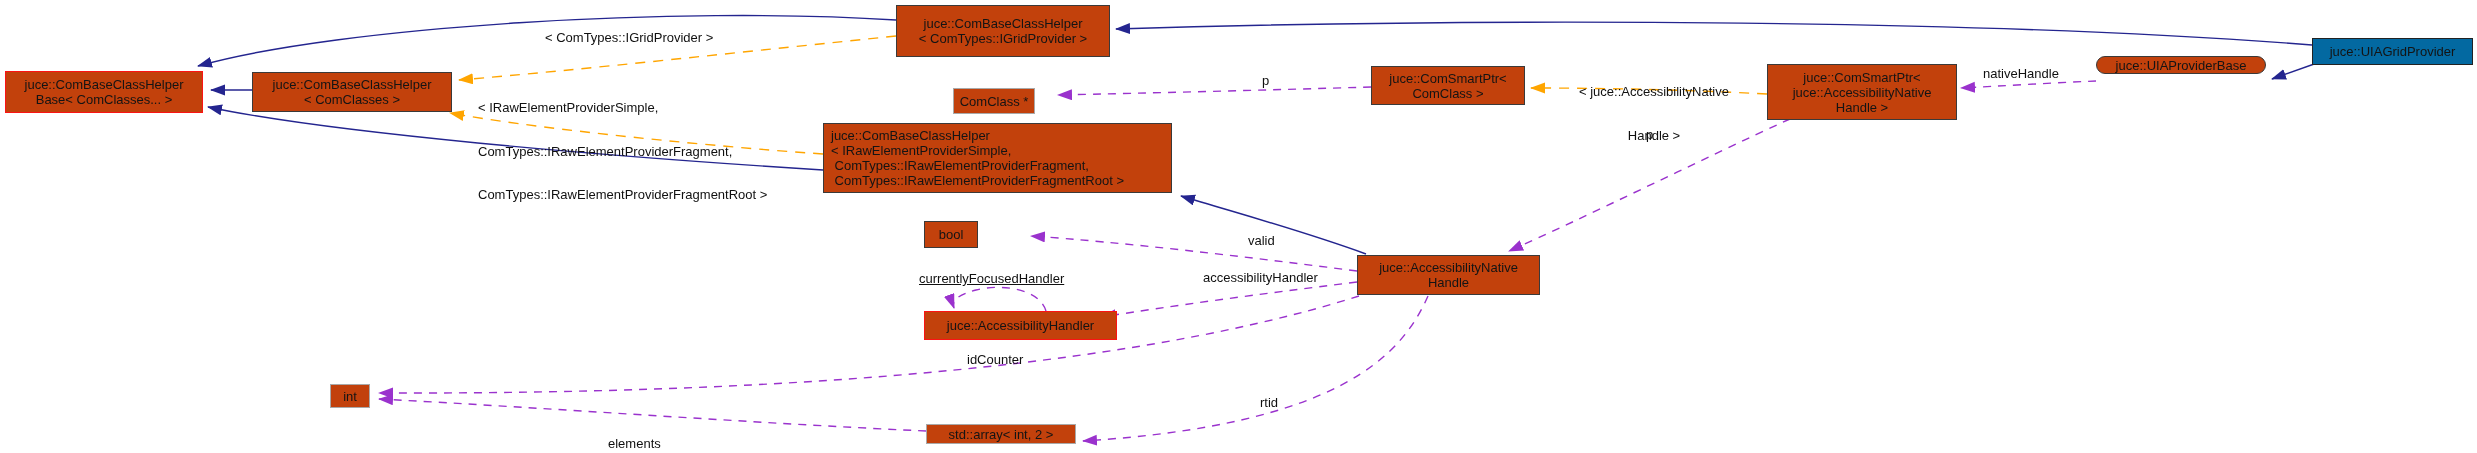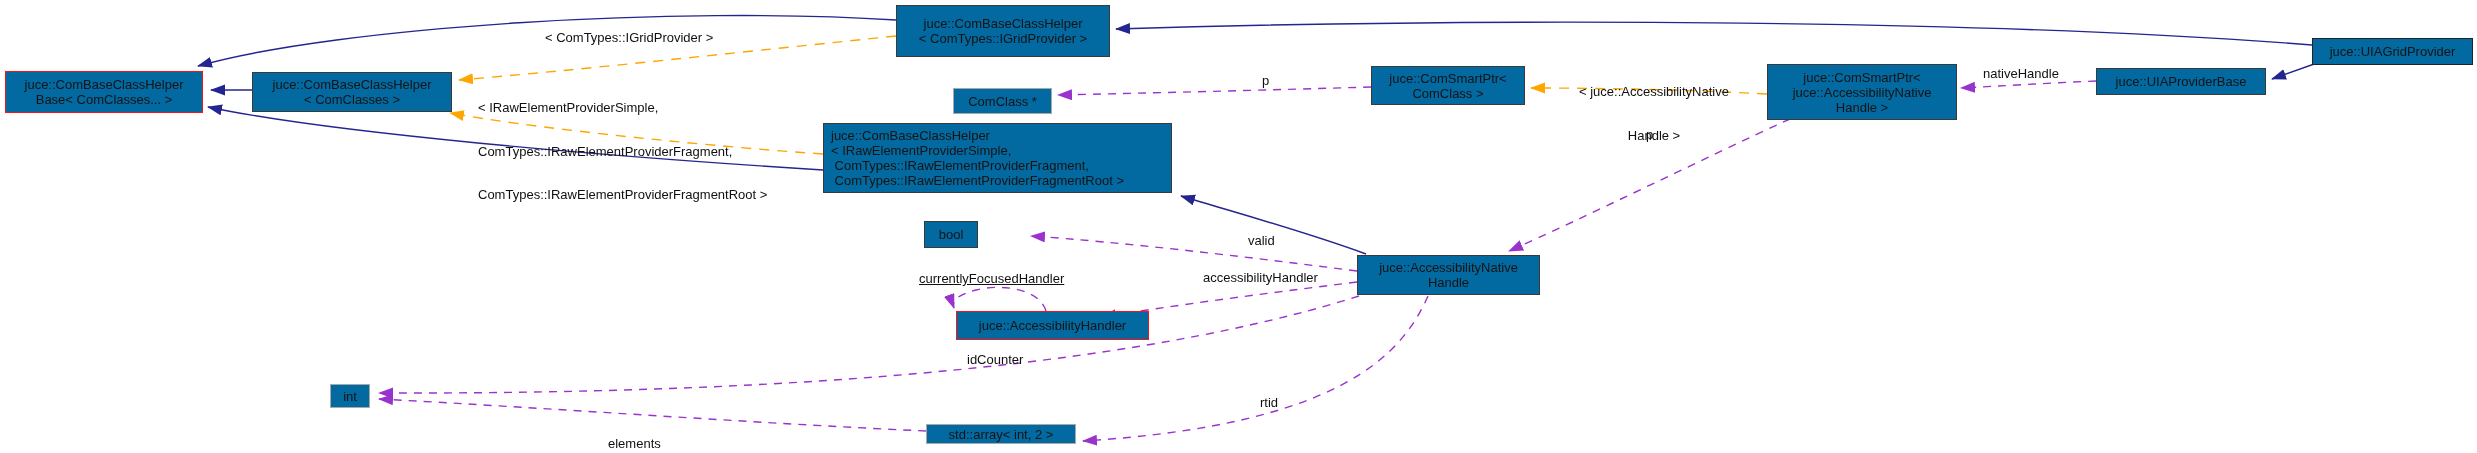--- a/index.html
+++ b/index.html
@@ -12,21 +12,21 @@
     overflow:hidden;
   }
   .stage svg{position:absolute;left:0;top:0;}
   .edge{fill:none;stroke-width:1.4px;}
   .edge.inherit{stroke:#24258f;}
   .edge.usage{stroke:#9a32cd;stroke-dasharray:8 7;}
   .edge.tmpl{stroke:#ffa500;stroke-dasharray:10 8;}
   .node{
     position:absolute;
     box-sizing:border-box;
-    background:#0369a1;
+    background:#c2410c;
     border:1.4px solid #3a3a3a;
     display:flex;flex-direction:column;
     justify-content:center;align-items:center;
     font-size:13px;line-height:15px;
     white-space:pre;text-align:center;
   }
   .node.red{border:1.6px solid #fb1313;}
   .node.gray{border:1.3px solid #a9a9a9;}
   .node.selected{background:#0369a1;border:1.5px solid #222222;}
   .node.left{align-items:flex-start;text-align:left;padding-left:7px;}
@@ -85,36 +85,36 @@
   <div class="node" style="left:252px;top:72px;width:200px;height:40px;">
     <div>juce::ComBaseClassHelper</div>
     <div>&lt; ComClasses &gt;</div>
   </div>
 
   <div class="node" style="left:896px;top:5px;width:214px;height:52px;">
     <div>juce::ComBaseClassHelper</div>
     <div>&lt; ComTypes::IGridProvider &gt;</div>
   </div>
 
-  <div class="node gray" style="left:953px;top:88px;width:99px;height:26px;">
+  <div class="node gray" style="left:953px;top:88px;width:82px;height:26px;">
     <div>ComClass *</div>
   </div>
 
   <div class="node" style="left:1371px;top:66px;width:154px;height:39px;">
     <div>juce::ComSmartPtr&lt;</div>
     <div>ComClass &gt;</div>
   </div>
 
   <div class="node" style="left:1767px;top:64px;width:190px;height:56px;">
     <div>juce::ComSmartPtr&lt;</div>
     <div>juce::AccessibilityNative</div>
     <div>Handle &gt;</div>
   </div>
 
-  <div class="node" style="left:2096px;top:68px;width:170px;height:27px;">
+  <div class="node" style="left:2096px;top:56px;width:170px;height:18px;border-radius:10px;">
     <div>juce::UIAProviderBase</div>
   </div>
 
   <div class="node selected" style="left:2312px;top:38px;width:161px;height:27px;">
     <div>juce::UIAGridProvider</div>
   </div>
 
   <div class="node left" style="left:823px;top:123px;width:349px;height:70px;">
     <div>juce::ComBaseClassHelper</div>
     <div>&lt; IRawElementProviderSimple,</div>
@@ -124,21 +124,21 @@
 
   <div class="node" style="left:924px;top:221px;width:54px;height:27px;text-align:right;">
     <div>bool</div>
   </div>
 
   <div class="node" style="left:1357px;top:255px;width:183px;height:40px;">
     <div>juce::AccessibilityNative</div>
     <div>Handle</div>
   </div>
 
-  <div class="node red" style="left:956px;top:311px;width:193px;height:29px;">
+  <div class="node red" style="left:924px;top:311px;width:193px;height:29px;">
     <div>juce::AccessibilityHandler</div>
   </div>
 
   <div class="node gray" style="left:330px;top:384px;width:40px;height:24px;">
     <div>int</div>
   </div>
 
   <div class="node gray" style="left:926px;top:424px;width:150px;height:20px;">
     <div>std::array&lt; int, 2 &gt;</div>
   </div>

